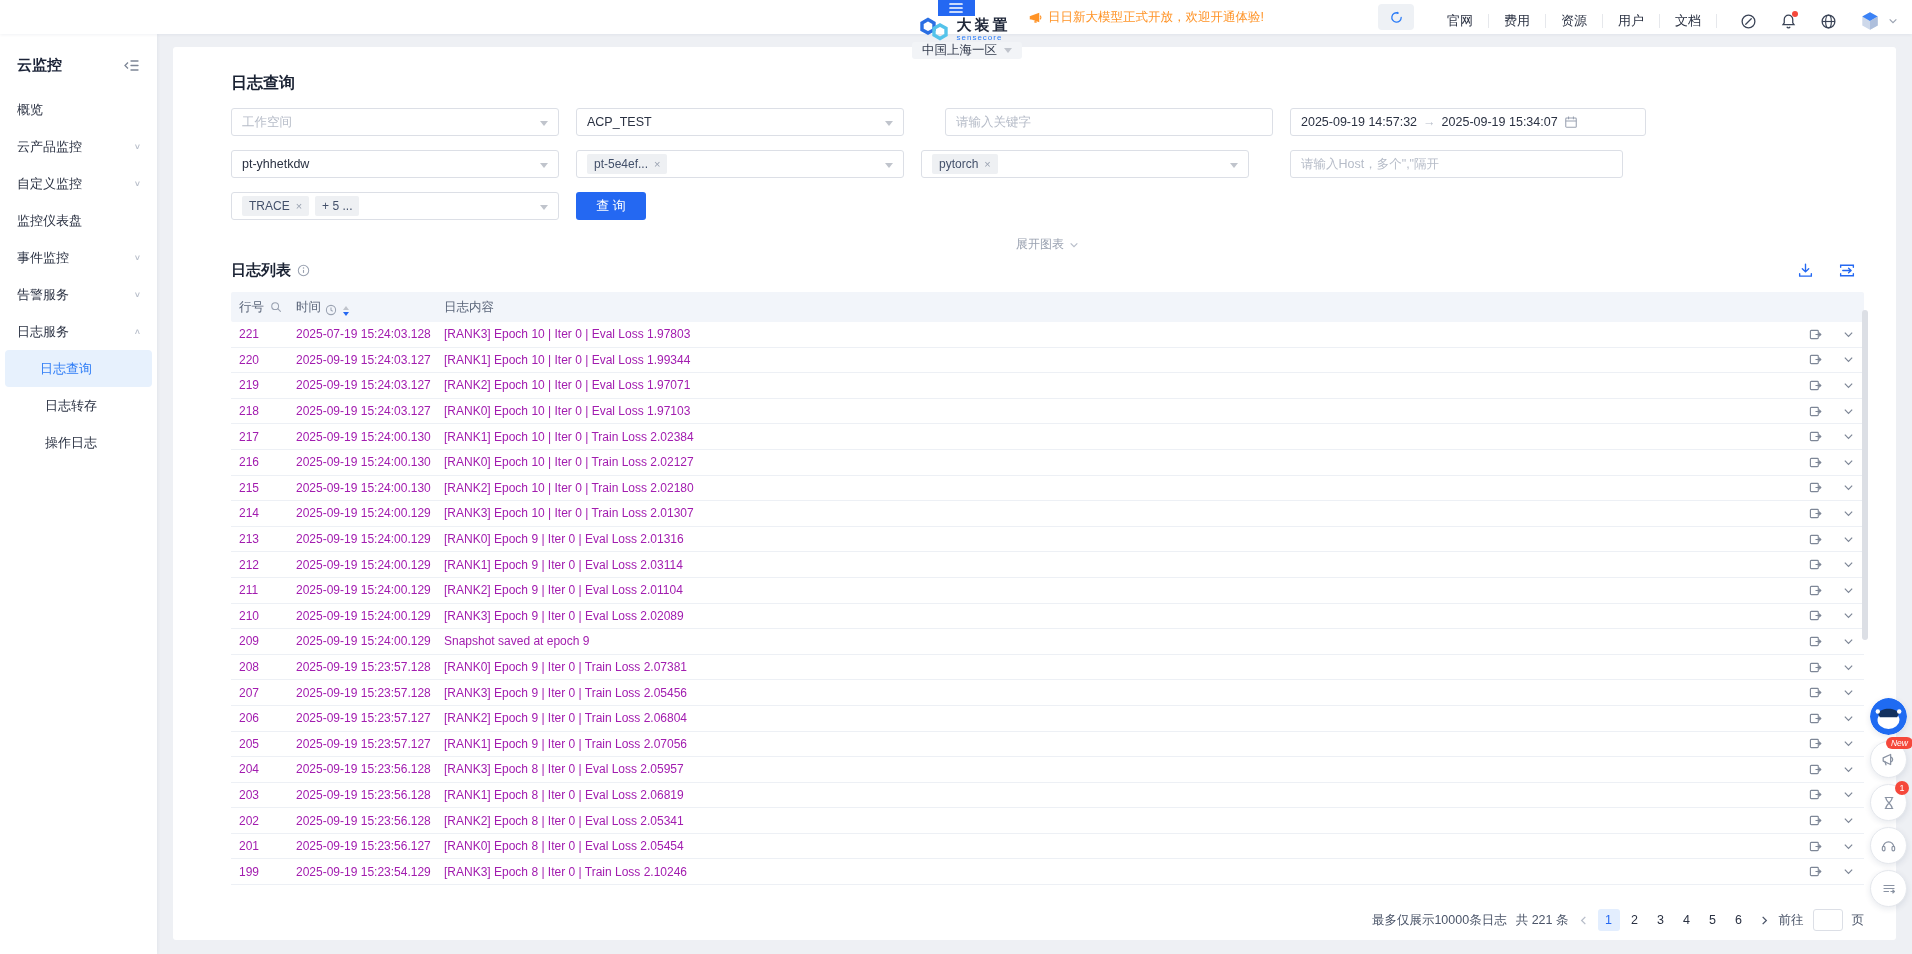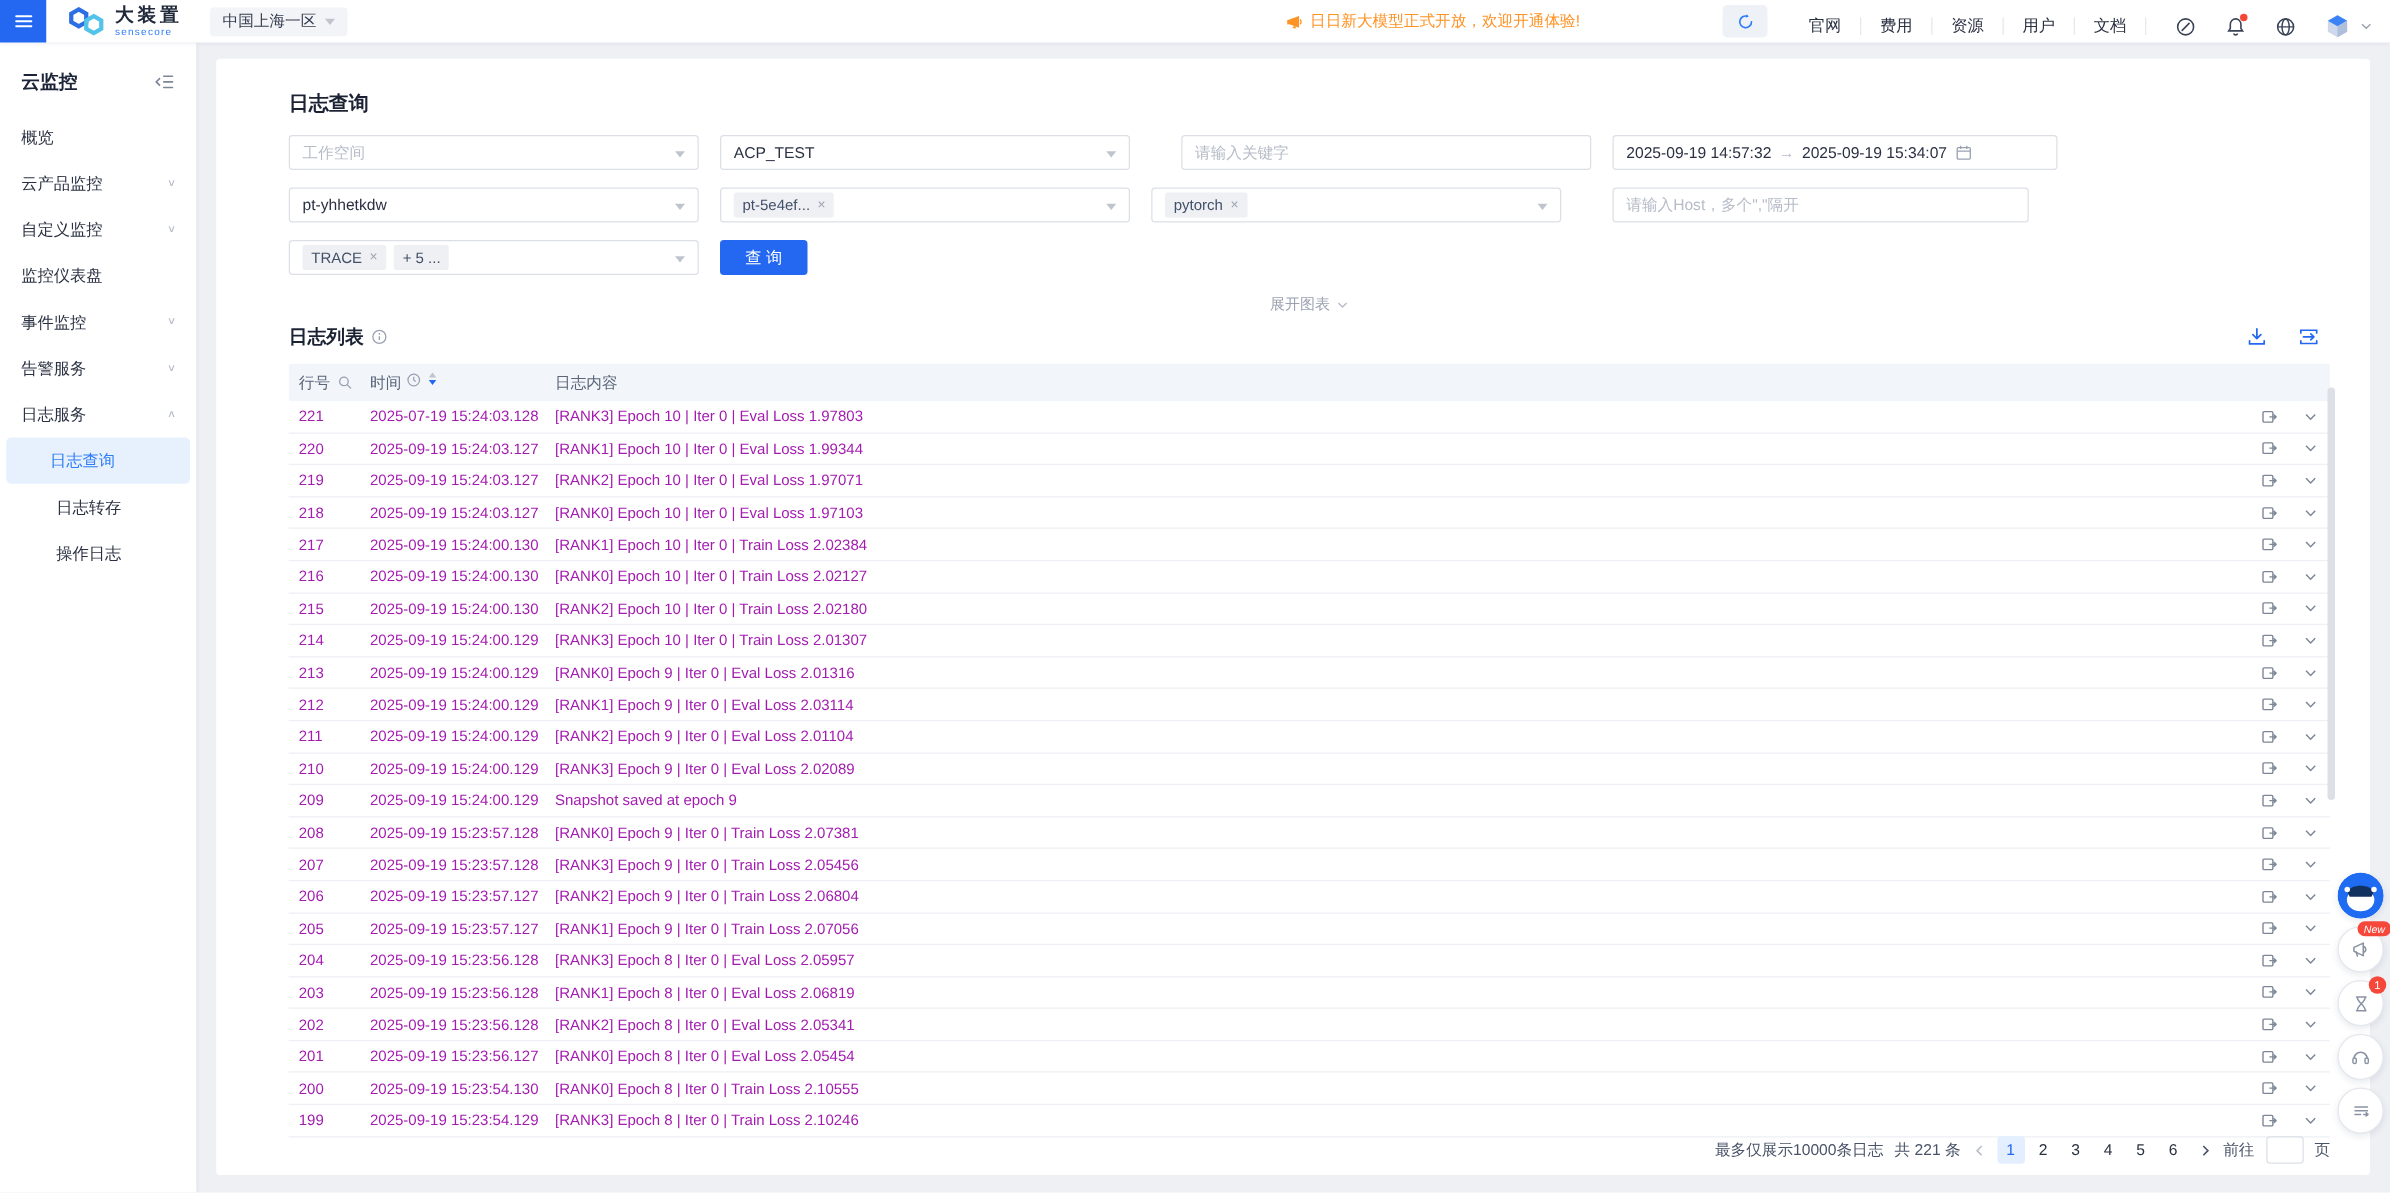--- a/index.html
+++ b/index.html
@@ -2,21 +2,21 @@
 <html><head>
 <meta charset="utf-8">
 <style>
   * { box-sizing: border-box; margin: 0; padding: 0; }
   html,body { width:1912px; height:954px; overflow:hidden; }
   body { font-family:"Liberation Sans","DejaVu Sans",sans-serif; background:#eef0f4; color:#2a3142; }
   svg { display:block; }
 
   
   .topbar { position:fixed; top:0; left:0; width:1912px; height:34px; background:#fff;
-            display:flex; align-items:center; z-index:30; box-shadow:0 1px 3px rgba(20,40,80,.06); }
+            display:flex; align-items:center; z-index:30; box-shadow:0 1px 3px rgba(20,40,80,.06);flex-direction:column; }
   .hamburger { width:37px; height:34px; background:#2468f2; display:flex; align-items:center; justify-content:center; cursor:pointer; }
   .logo { display:flex; align-items:center; gap:7px; margin-left:16px; }
   .logo-text { display:flex; flex-direction:column; line-height:1; }
   .lt1 { font-size:15px; font-weight:bold; color:#20283a; letter-spacing:3px; }
   .lt2 { font-size:8px; color:#2b7cf7; letter-spacing:1px; margin-top:2px; }
   .region { margin-left:22px; height:23px; background:#f2f4f7; border-radius:3px; padding:0 10px;
             display:flex; align-items:center; gap:7px; font-size:12.5px; color:#333b4d; cursor:pointer; }
   .tri-down { width:0; height:0; border-left:4px solid transparent; border-right:4px solid transparent; border-top:5px solid #c0c4cc; }
   .announce { position:absolute; left:1028px; top:0; height:34px; display:flex; align-items:center; gap:5px;
               color:#ff9326; font-size:12.5px; cursor:pointer; }
@@ -71,21 +71,21 @@
 
   .list-header { display:flex; align-items:center; justify-content:space-between; margin-top:8px; }
   .lh-left { display:flex; align-items:center; gap:6px; }
   .list-title { font-size:15px; font-weight:bold; color:#1a2233; }
   .lh-right { display:flex; align-items:center; gap:24px; padding-right:8px; }
   .lh-right svg { cursor:pointer; }
 
   .thead { height:30px; background:#f2f5fa; border-radius:2px; display:flex; align-items:center;
            font-size:12.5px; color:#5a6579; margin-top:12px; }
   .c-num { width:65px; padding-left:8px; display:flex; align-items:center; gap:6px; }
-  .c-time { width:148px; display:flex; align-items:flex-start; gap:4px; }
+  .c-time { width:148px; display:flex; align-items:flex-end; gap:4px; }
   .c-msg { flex:1; }
   .sorters { display:inline-flex; flex-direction:column; gap:2px; margin-left:2px; }
   .car-up { width:0; height:0; border-left:3.5px solid transparent; border-right:3.5px solid transparent; border-bottom:4px solid #c0c4cc; }
   .car-dn { width:0; height:0; border-left:3.5px solid transparent; border-right:3.5px solid transparent; border-top:4px solid #2468f2; }
 
   .trow { display:flex; align-items:center; height:25.6px; border-bottom:1px solid #edf0f5; font-size:12px; color:#a21caf; }
   .trow .c-msg { white-space:nowrap; overflow:hidden; }
   .row-actions { display:flex; align-items:center; gap:21px; padding-right:10px; }
   .row-actions svg { cursor:pointer; }
 
@@ -680,34 +680,20 @@
           <svg width="13" height="13" viewBox="0 0 14 14">
             <rect x="1.5" y="2.5" width="8.5" height="9" rx="1" fill="none" stroke="#7d8696" stroke-width="1.2"></rect>
             <path d="M7 7h5.5M10.6 5L12.8 7l-2.2 2" fill="none" stroke="#7d8696" stroke-width="1.2" stroke-linejoin="round"></path>
           </svg>
           <svg width="11" height="11" viewBox="0 0 12 12">
             <path d="M2 4l4 4 4-4" fill="none" stroke="#7d8696" stroke-width="1.3"></path>
           </svg>
         </span>
       </div>
 
-      <div class="trow">
-        <span class="c-num">200</span>
-        <span class="c-time">2025-09-19 15:23:54.130</span>
-        <span class="c-msg">[RANK0] Epoch 8 | Iter 0 | Train Loss 2.10555</span>
-        <span class="row-actions">
-          <svg width="13" height="13" viewBox="0 0 14 14">
-            <rect x="1.5" y="2.5" width="8.5" height="9" rx="1" fill="none" stroke="#7d8696" stroke-width="1.2"></rect>
-            <path d="M7 7h5.5M10.6 5L12.8 7l-2.2 2" fill="none" stroke="#7d8696" stroke-width="1.2" stroke-linejoin="round"></path>
-          </svg>
-          <svg width="11" height="11" viewBox="0 0 12 12">
-            <path d="M2 4l4 4 4-4" fill="none" stroke="#7d8696" stroke-width="1.3"></path>
-          </svg>
-        </span>
-      </div>
 
       <div class="trow">
         <span class="c-num">199</span>
         <span class="c-time">2025-09-19 15:23:54.129</span>
         <span class="c-msg">[RANK3] Epoch 8 | Iter 0 | Train Loss 2.10246</span>
         <span class="row-actions">
           <svg width="13" height="13" viewBox="0 0 14 14">
             <rect x="1.5" y="2.5" width="8.5" height="9" rx="1" fill="none" stroke="#7d8696" stroke-width="1.2"></rect>
             <path d="M7 7h5.5M10.6 5L12.8 7l-2.2 2" fill="none" stroke="#7d8696" stroke-width="1.2" stroke-linejoin="round"></path>
           </svg>

